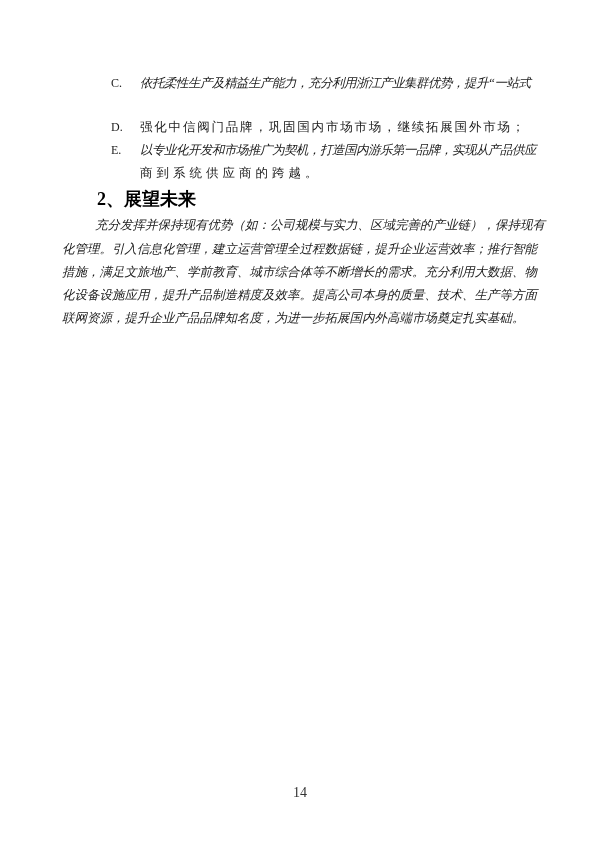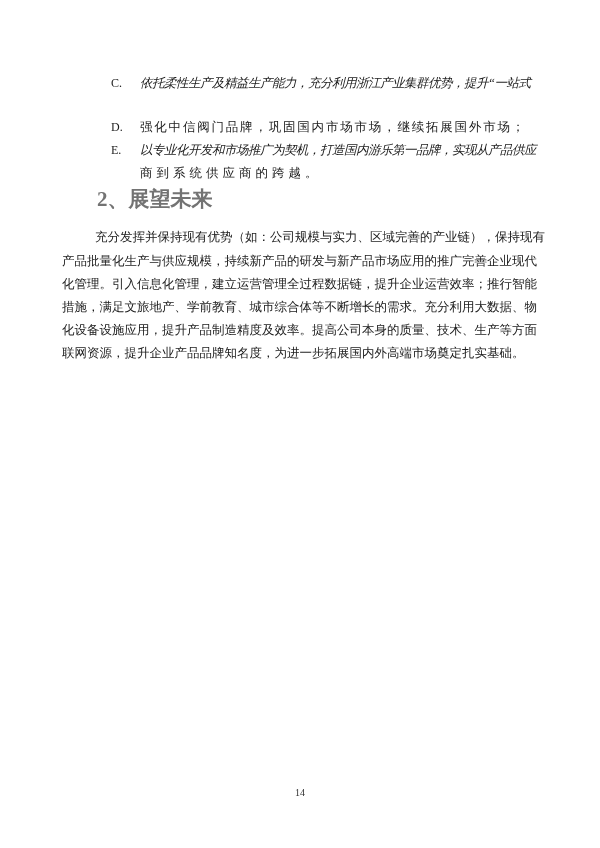--- a/index.html
+++ b/index.html
@@ -41,43 +41,44 @@
     white-space: nowrap;
   }
   
   .ls-tight  { letter-spacing: -0.5px; font-style: italic; }
   .ls-wide7  { letter-spacing: 6.9px;  }
   .ls-wide2  { letter-spacing: 1.8px; margin-top: 20px;  }
   .ls-wide4  { letter-spacing: 4.0px;  }
   
   .heading {
     margin: 3px 0 0 35px;
-    font-size: 21px;
+    font-size: 18px;
     font-weight: bold;
     line-height: 23.2px;
-    color: #737373;
+    color: #000000;
   }
   
   .paragraph {
-    margin-top: 15px;
+    margin-top: 3px;
+    font-style: italic;
   }
   .pline {
     white-space: nowrap;
   }
   .pline.first {
     padding-left: 33px;
   }
   
   .page-number {
     position: absolute;
     top: 787px;
     left: 0;
     width: 100%;
     text-align: center;
-    font-size: 10px;
+    font-size: 14px;
     line-height: 12px;
     color: #333333;
   }
 </style>
 </head>
 <body>
 
 <div class="page">
   <div class="content">
 
@@ -98,21 +99,20 @@
         <div class="line ls-tight">以专业化开发和市场推广为契机，打造国内游乐第一品牌，实现从产品供应</div>
         <div class="line ls-wide4">商到系统供应商的跨越。</div>
       </div>
 
     </div>
 
     <h2 class="heading">2、展望未来</h2>
 
     <div class="paragraph">
       <div class="pline first">充分发挥并保持现有优势（如：公司规模与实力、区域完善的产业链），保持现有</div>
-      <div class="pline">产品批量化生产与供应规模，持续新产品的研发与新产品市场应用的推广完善企业现代</div>
       <div class="pline">化管理。引入信息化管理，建立运营管理全过程数据链，提升企业运营效率；推行智能</div>
       <div class="pline">措施，满足文旅地产、学前教育、城市综合体等不断增长的需求。充分利用大数据、物</div>
       <div class="pline">化设备设施应用，提升产品制造精度及效率。提高公司本身的质量、技术、生产等方面</div>
       <div class="pline">联网资源，提升企业产品品牌知名度，为进一步拓展国内外高端市场奠定扎实基础。</div>
     </div>
 
   </div>
 
   <div class="page-number">14</div>
 </div>

